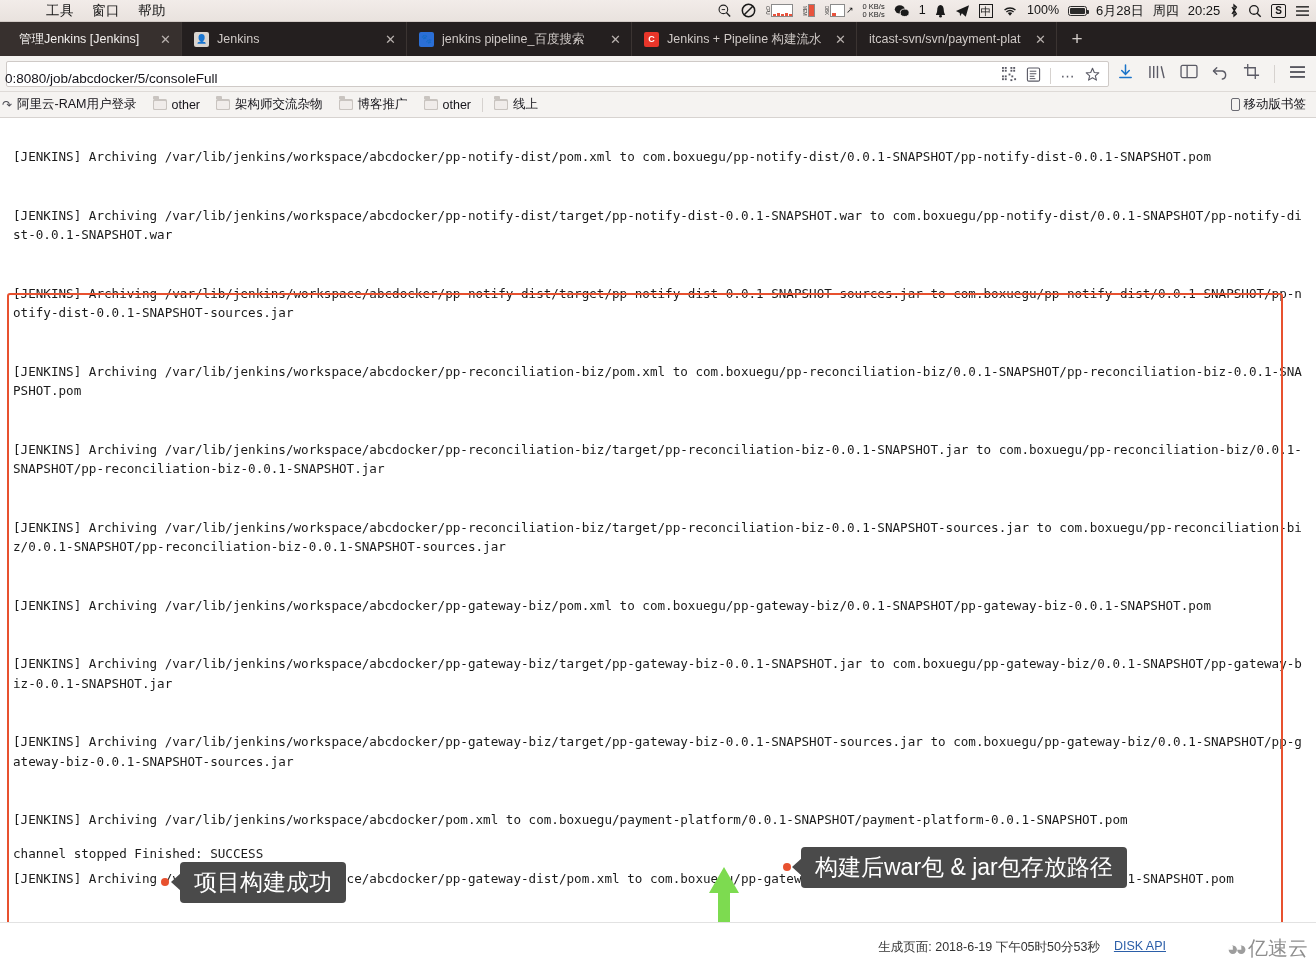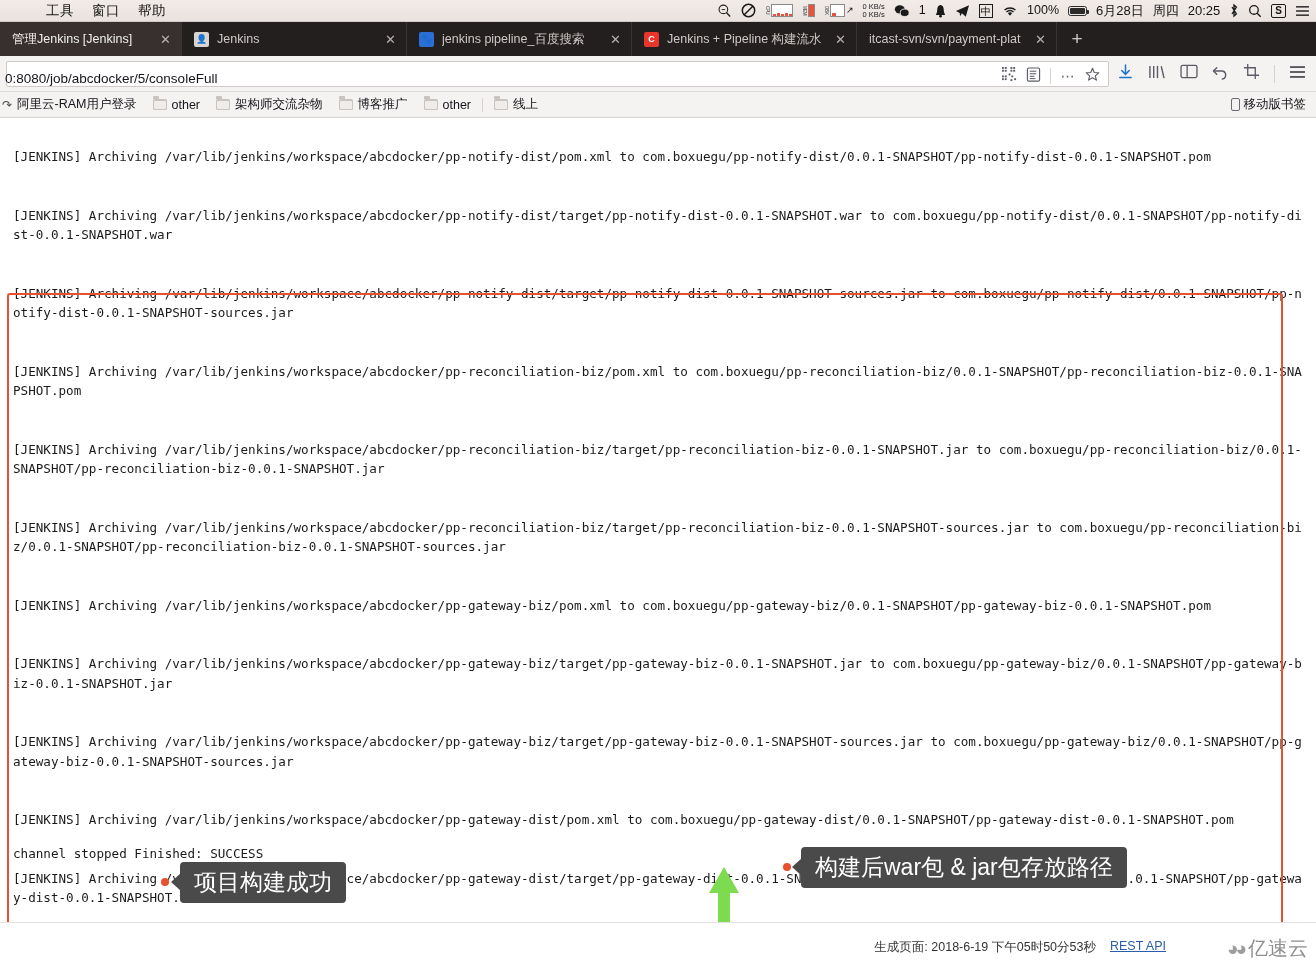--- a/index.html
+++ b/index.html
@@ -61,21 +61,21 @@
     min-width: 0;
     position: relative;
     color: #cfc9c6;
     font-size: 12.5px;
     border-right: 1px solid #3b3432;
   }
   .tab.active { background: #37302e; color:#f2efed; }
   .tab .favicon { width:15px;height:15px;flex:0 0 15px;border-radius:2px;display:flex;align-items:center;justify-content:center;font-size:9px;color:#fff;overflow:hidden;}
   .tab .tlabel { flex:1 1 auto; white-space:nowrap; overflow:hidden; text-overflow: clip; }
   .tab .tclose { flex:0 0 auto; font-size:13px; color:#b9b2af; line-height:1; padding-left:6px;}
-  .tab.t1 { width:182px; }
+  .tab.t1 { width:182px;text-align:center; }
   .tab.t2 { width:225px; }
   .tab.t3 { width:225px; }
   .tab.t4 { width:225px; }
   .tab.t5 { width:200px; }
   .newtab { width:40px; display:flex;align-items:center;justify-content:center;color:#cfc9c6;font-size:19px;font-weight:300;}
   .fav-jenkins { background:#d9d4cf; color:#5a5550; font-size:11px;}
   .fav-baidu { background:#2b6fd6; }
   .fav-c { background:#e8362a; font-weight:bold; font-size:11px;}
 
   
@@ -500,20 +500,21 @@
   <div class="console clip-top">
     <span class="ln">[JENKINS] Archiving /var/lib/jenkins/workspace/abcdocker/pp-notify-dist/pom.xml to com.boxuegu/pp-notify-dist/0.0.1-SNAPSHOT/pp-notify-dist-0.0.1-SNAPSHOT.pom</span>
     <span class="ln">[JENKINS] Archiving /var/lib/jenkins/workspace/abcdocker/pp-notify-dist/target/pp-notify-dist-0.0.1-SNAPSHOT.war to com.boxuegu/pp-notify-dist/0.0.1-SNAPSHOT/pp-notify-dist-0.0.1-SNAPSHOT.war</span>
     <span class="ln">[JENKINS] Archiving /var/lib/jenkins/workspace/abcdocker/pp-notify-dist/target/pp-notify-dist-0.0.1-SNAPSHOT-sources.jar to com.boxuegu/pp-notify-dist/0.0.1-SNAPSHOT/pp-notify-dist-0.0.1-SNAPSHOT-sources.jar</span>
     <span class="ln">[JENKINS] Archiving /var/lib/jenkins/workspace/abcdocker/pp-reconciliation-biz/pom.xml to com.boxuegu/pp-reconciliation-biz/0.0.1-SNAPSHOT/pp-reconciliation-biz-0.0.1-SNAPSHOT.pom</span>
     <span class="ln">[JENKINS] Archiving /var/lib/jenkins/workspace/abcdocker/pp-reconciliation-biz/target/pp-reconciliation-biz-0.0.1-SNAPSHOT.jar to com.boxuegu/pp-reconciliation-biz/0.0.1-SNAPSHOT/pp-reconciliation-biz-0.0.1-SNAPSHOT.jar</span>
     <span class="ln">[JENKINS] Archiving /var/lib/jenkins/workspace/abcdocker/pp-reconciliation-biz/target/pp-reconciliation-biz-0.0.1-SNAPSHOT-sources.jar to com.boxuegu/pp-reconciliation-biz/0.0.1-SNAPSHOT/pp-reconciliation-biz-0.0.1-SNAPSHOT-sources.jar</span>
     <span class="ln">[JENKINS] Archiving /var/lib/jenkins/workspace/abcdocker/pp-gateway-biz/pom.xml to com.boxuegu/pp-gateway-biz/0.0.1-SNAPSHOT/pp-gateway-biz-0.0.1-SNAPSHOT.pom</span>
     <span class="ln">[JENKINS] Archiving /var/lib/jenkins/workspace/abcdocker/pp-gateway-biz/target/pp-gateway-biz-0.0.1-SNAPSHOT.jar to com.boxuegu/pp-gateway-biz/0.0.1-SNAPSHOT/pp-gateway-biz-0.0.1-SNAPSHOT.jar</span>
     <span class="ln">[JENKINS] Archiving /var/lib/jenkins/workspace/abcdocker/pp-gateway-biz/target/pp-gateway-biz-0.0.1-SNAPSHOT-sources.jar to com.boxuegu/pp-gateway-biz/0.0.1-SNAPSHOT/pp-gateway-biz-0.0.1-SNAPSHOT-sources.jar</span>
+    <span class="ln">[JENKINS] Archiving /var/lib/jenkins/workspace/abcdocker/pom.xml to com.boxuegu/payment-platform/0.0.1-SNAPSHOT/payment-platform-0.0.1-SNAPSHOT.pom</span>
     <span class="ln">[JENKINS] Archiving /var/lib/jenkins/workspace/abcdocker/pp-gateway-dist/pom.xml to com.boxuegu/pp-gateway-dist/0.0.1-SNAPSHOT/pp-gateway-dist-0.0.1-SNAPSHOT.pom</span>
     <span class="ln">[JENKINS] Archiving /var/lib/jenkins/workspace/abcdocker/pp-gateway-dist/target/pp-gateway-dist-0.0.1-SNAPSHOT.war to com.boxuegu/pp-gateway-dist/0.0.1-SNAPSHOT/pp-gateway-dist-0.0.1-SNAPSHOT.war</span>
     
     
     
     
     
     
     
   </div>
@@ -533,20 +534,20 @@
 
   <span class="arrow-up" style="left:706px; top:747px;">
     <svg width="36" height="120" viewBox="0 0 36 120">
       <polygon points="18,2 33,28 24,28 24,120 12,120 12,28 3,28" fill="#7ddb50"></polygon>
     </svg>
   </span>
 
   <div class="pagefoot">
     <div class="footin">
       <span>生成页面: 2018-6-19 下午05时50分53秒</span>
-      <a href="#">REST API</a>
+      <a href="#">DISK API</a>
     </div>
     <div class="wm">
       <span class="glyph">◕◕</span>
       <span>亿速云</span>
     </div>
   </div>
 </div>
 
 </body></html>

